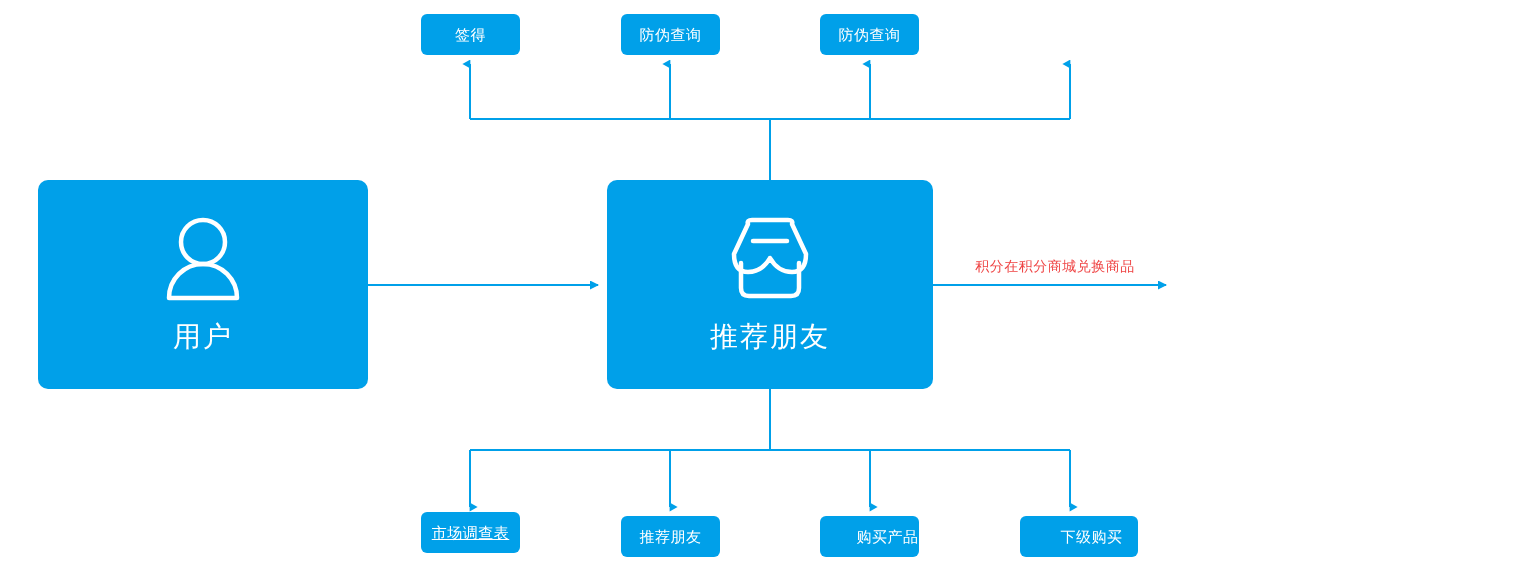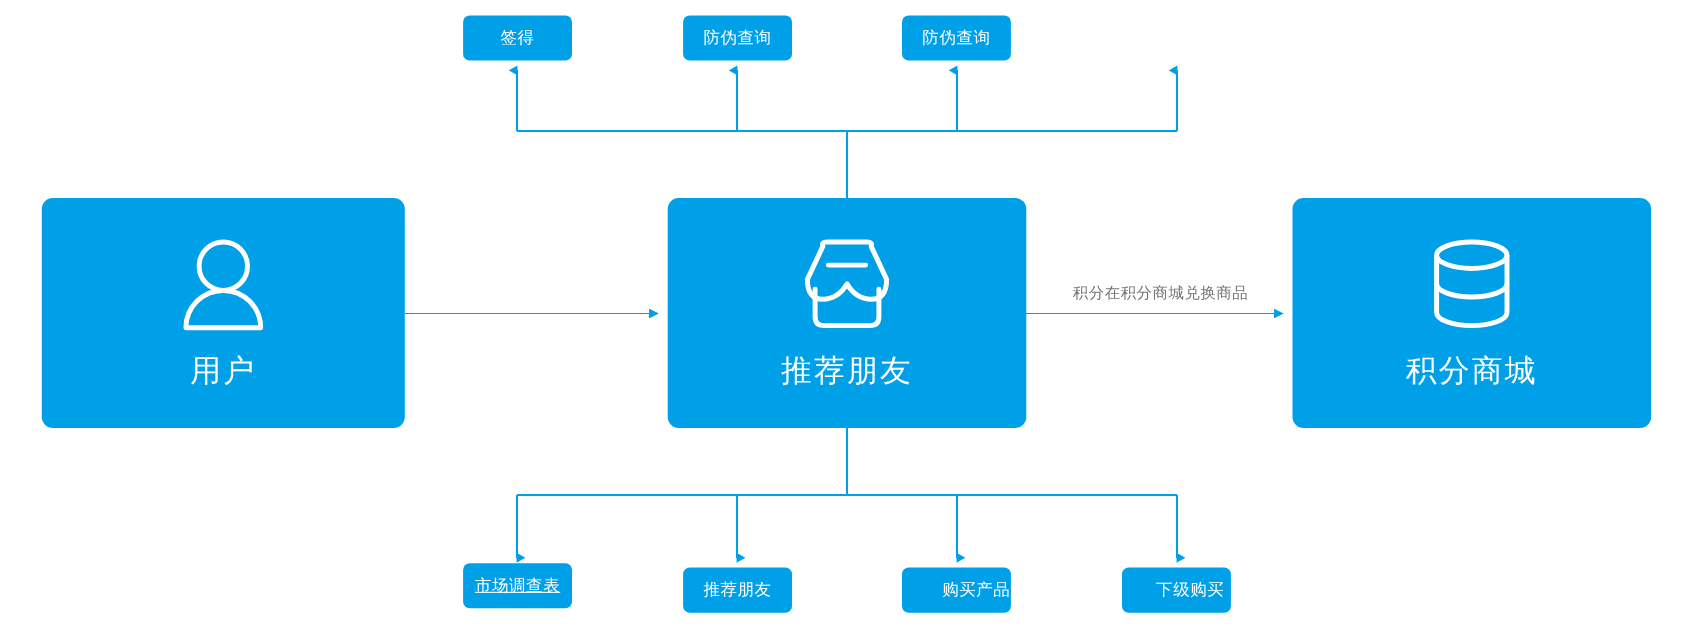--- a/index.html
+++ b/index.html
@@ -63,21 +63,21 @@
     letter-spacing: 0.5px;
     margin-top: 0;
   }
   .node-icon {
     display: block;
     line-height: 0;
   }
   
   .edge-label {
     position: absolute;
-    color: #737373;
+    color: #ef4444;
     font-size: 14px;
     letter-spacing: 0.5px;
     white-space: nowrap;
     text-align: center;
   }
 </style>
 </head>
 <body>
 
 <div id="canvas">
@@ -141,47 +141,37 @@
                  Q80 56 66 56 Q52 56 44 42 Q36 56 22 56 Q8 56 8 38 Z" fill="none" stroke="#ffffff" stroke-width="4.5" stroke-linejoin="round" stroke-linecap="round"></path>
 
         <line x1="27" y1="25" x2="61" y2="25" stroke="#ffffff" stroke-width="4.5" stroke-linecap="round"></line>
 
         <path d="M15 47 L15 72 Q15 80 23 80 L65 80 Q73 80 73 72 L73 47" fill="none" stroke="#ffffff" stroke-width="4.5" stroke-linejoin="round" stroke-linecap="round"></path>
       </svg>
     </span>
     <span class="node-label">推荐朋友</span>
   </div>
 
-  <div class="node big" style="left:1175px; top:180px; width:326px; height:209px;">
-    <span class="node-icon">
-      <svg width="80" height="86" viewBox="0 0 80 86">
-        <ellipse cx="40" cy="16" rx="32" ry="12" fill="none" stroke="#ffffff" stroke-width="4.5"></ellipse>
-        <path d="M8 16 L8 68 A32 12 0 0 0 72 68 L72 16" fill="none" stroke="#ffffff" stroke-width="4.5"></path>
-        <path d="M8 42 A32 12 0 0 0 72 42" fill="none" stroke="#ffffff" stroke-width="4.5"></path>
-      </svg>
-    </span>
-    <span class="node-label">积分商城</span>
-  </div>
 
   <div class="node small" style="left:421px; top:14px; width:99px; height:41px;">
     <span class="node-label">签得</span>
   </div>
   <div class="node small" style="left:621px; top:14px; width:99px; height:41px;">
     <span class="node-label">防伪查询</span>
   </div>
   <div class="node small" style="left:820px; top:14px; width:99px; height:41px;">
     <span class="node-label">防伪查询</span>
   </div>
 
   <div class="node small" style="left:421px; top:512px; width:99px; height:41px;text-decoration:underline;">
     <span class="node-label">市场调查表</span>
   </div>
   <div class="node small" style="left:621px; top:516px; width:99px; height:41px;">
     <span class="node-label">推荐朋友</span>
   </div>
   <div class="node small" style="left:820px; top:516px; width:99px; height:41px;padding-left:36px;">
     <span class="node-label">购买产品</span>
   </div>
-  <div class="node small" style="left:1020px; top:516px; width:99px; height:41px;padding-left:25px;">
+  <div class="node small" style="left:1020px; top:516px; width:118px; height:41px;padding-left:25px;">
     <span class="node-label">下级购买</span>
   </div>
 
 </div>
 
 </body></html>

